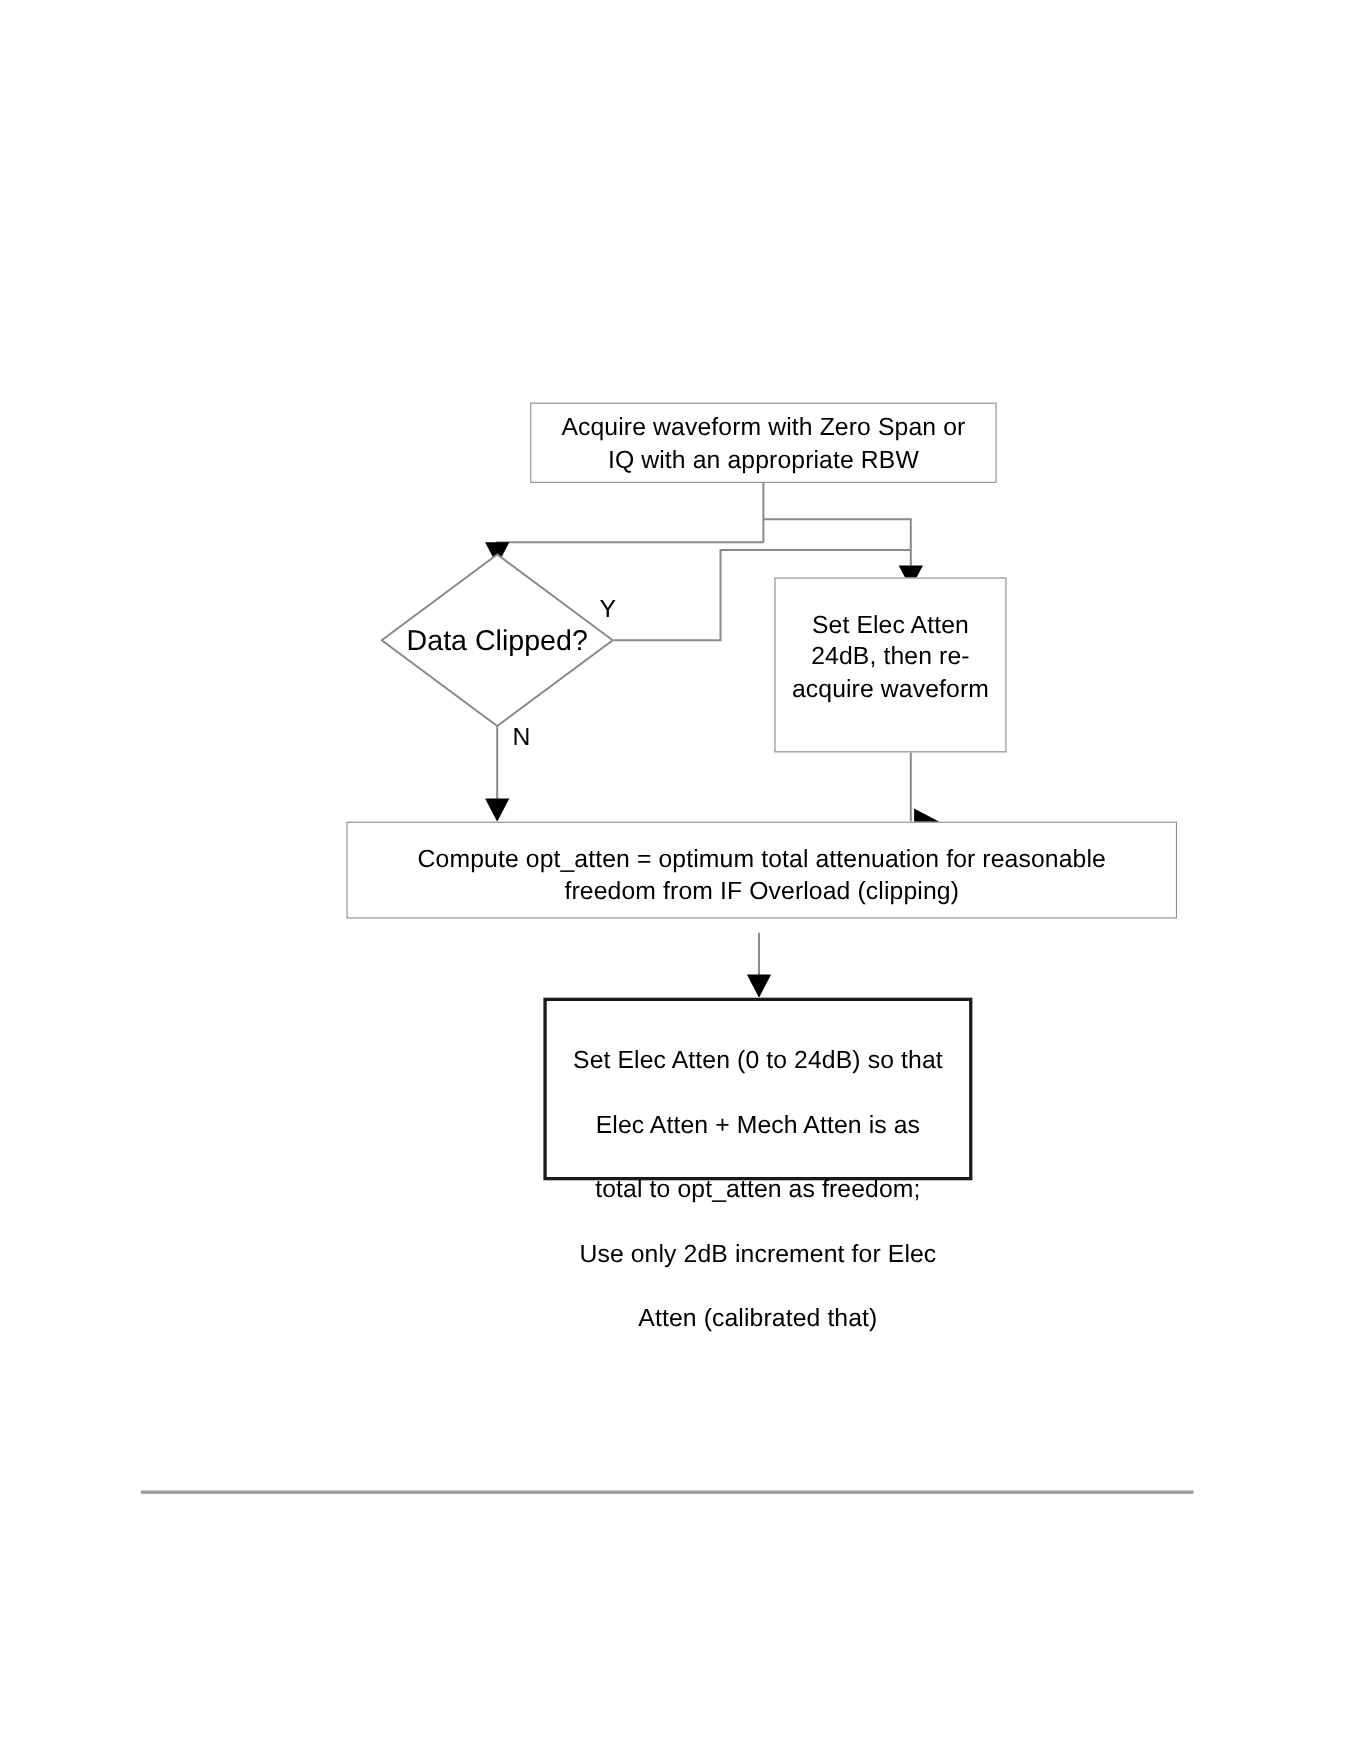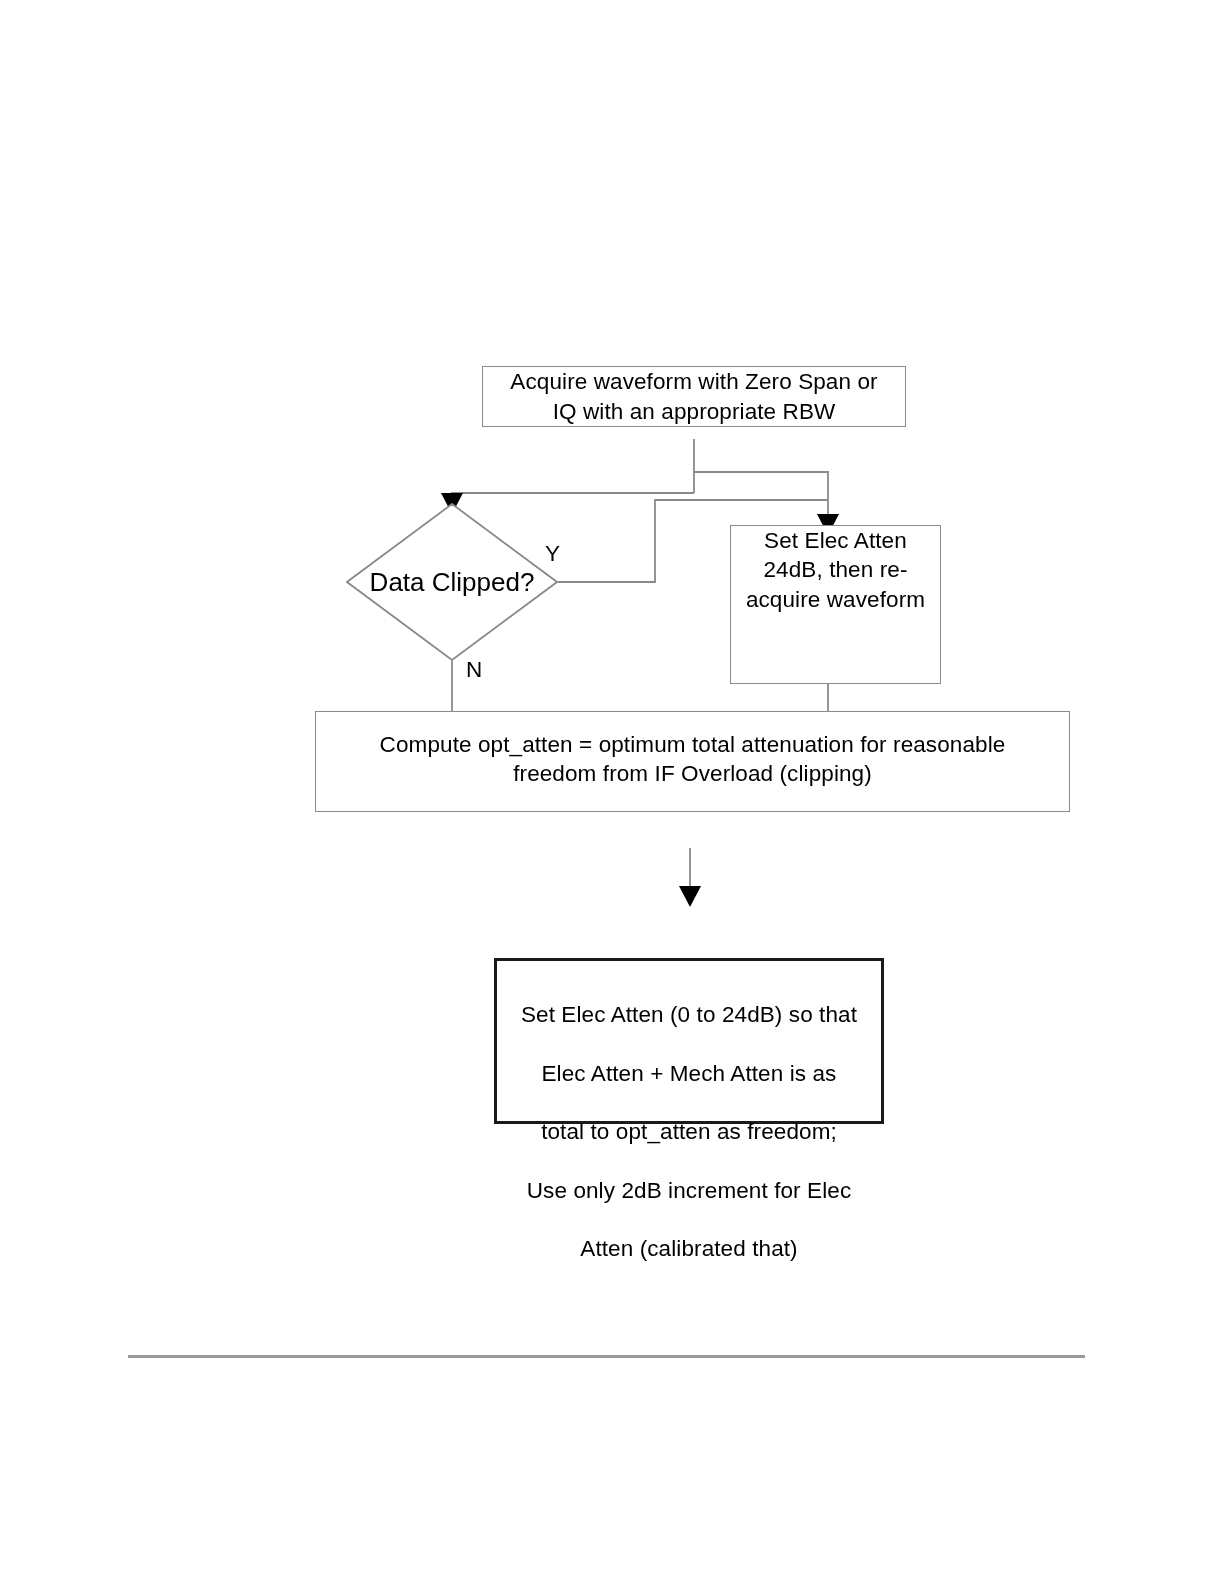--- a/index.html
+++ b/index.html
@@ -39,21 +39,21 @@
     line-height: 1.30;
     white-space: pre-line;
     letter-spacing: 0.1px;
   }
 
   
   #box-acquire {
     left: 482px;
     top: 366px;
     width: 424px;
-    height: 61px;
+    height: 73px;
     border: 1.6px solid #8a8a8a;
     font-size: 22.5px;
   }
 
   
   #node-decision {
     left: 346px;
     top: 503px;
     width: 212px;
     height: 158px;
@@ -66,45 +66,46 @@
     height: 158px;
     display: flex;
     align-items: center;
     justify-content: center;
     font-size: 26px;
     white-space: nowrap;
   }
 
   
   #box-set24 {
-    left: 730px;
+    left: 704px;
     top: 525px;
     width: 211px;
     height: 159px;
     border: 1.6px solid #8a8a8a;
     font-size: 22.5px;
     align-items: flex-start;
+    padding-top: 27px;
   }
 
   
   #box-compute {
     left: 315px;
-    top: 711px;
+    top: 747px;
     width: 755px;
-    height: 101px;
+    height: 88px;
     border: 1.6px solid #8a8a8a;
     font-size: 22.5px;
     align-items: flex-start;
     padding-top: 18px;
   }
 
   
   #box-final {
     left: 494px;
-    top: 958px;
+    top: 907px;
     width: 390px;
     height: 166px;
     border: 3px solid #1a1a1a;
     font-size: 22.5px;
     align-items: flex-start;
     padding-top: 10px;
   }
   #box-final .ital {
   }
 

